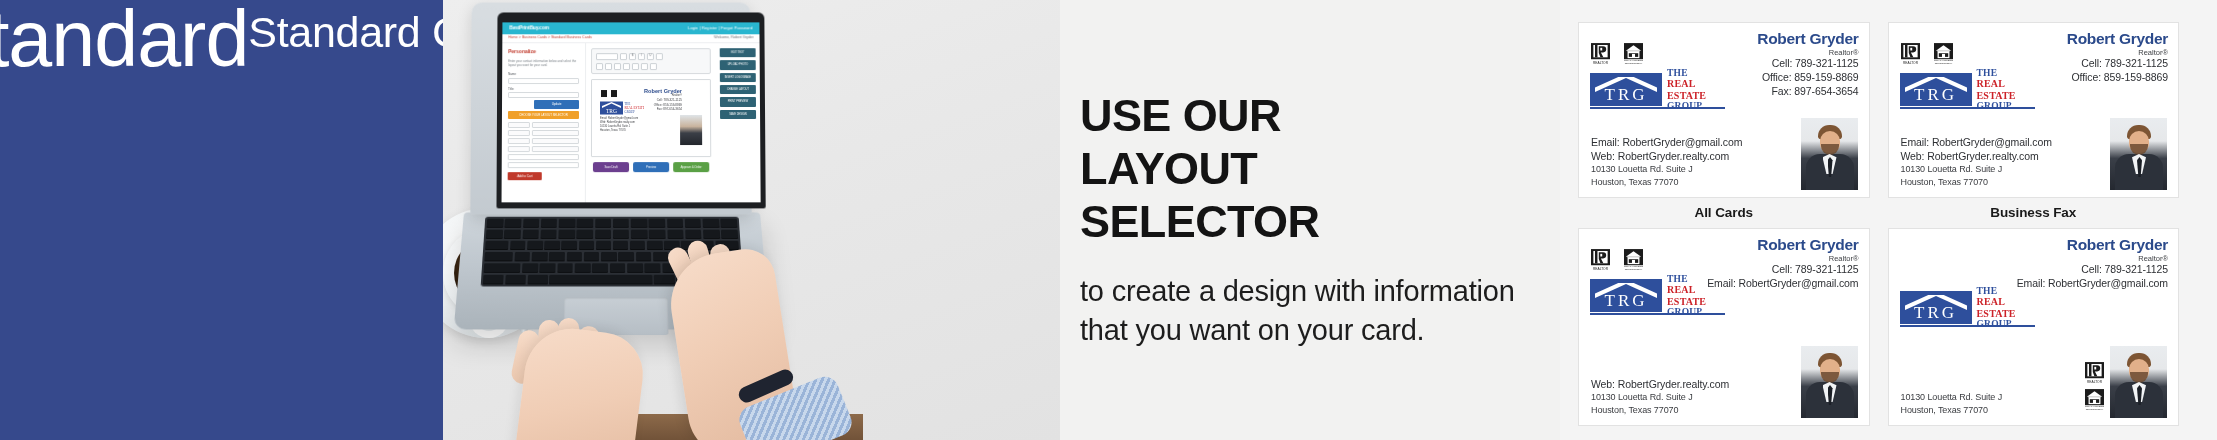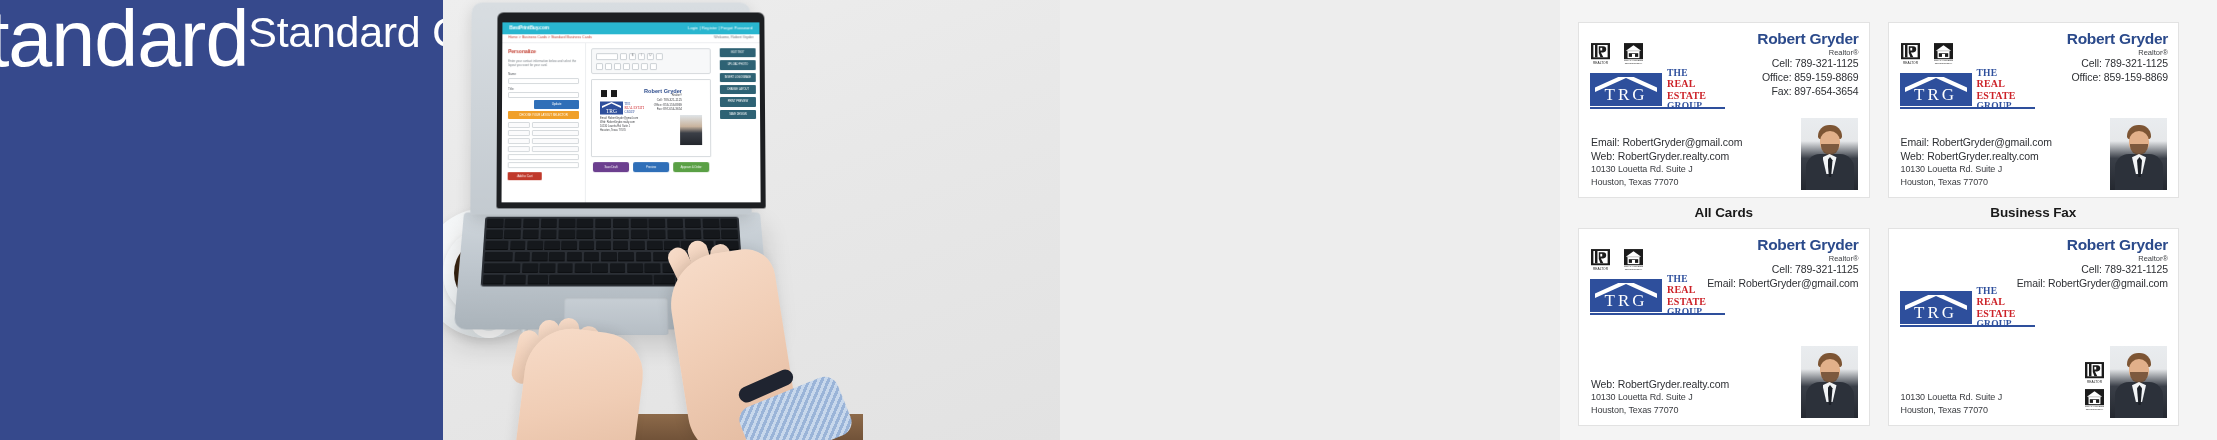--- a/index.html
+++ b/index.html
@@ -577,20 +577,28 @@
     <div class="hand-l"></div>
 
     <div class="finger-r1"></div>
     <div class="finger-r2"></div>
     <div class="finger-r3"></div>
     <div class="hand-r"></div>
     <div class="watch"></div>
     <div class="cuff"></div>
   </div>
 
+  <div class="headline">
+    <h1>
+      <span>USE OUR</span><br>
+      <span>LAYOUT</span><br>
+      <span>SELECTOR</span>
+    </h1>
+    <p>to create a design with information that you want on your card.</p>
+  </div>
 
   <div class="card-grid">
 
     <div class="card-cell">
       <div class="bcard">
         <div class="c-badges">
           <svg class="badge-r" viewBox="0 0 20 23">
             <rect x="0" y="0" width="20" height="17" fill="#1b1b1b"></rect>
             <rect x="2.5" y="2" width="15" height="13" fill="#ffffff"></rect>
             <rect x="4.2" y="2" width="2.6" height="13" fill="#1b1b1b"></rect>

